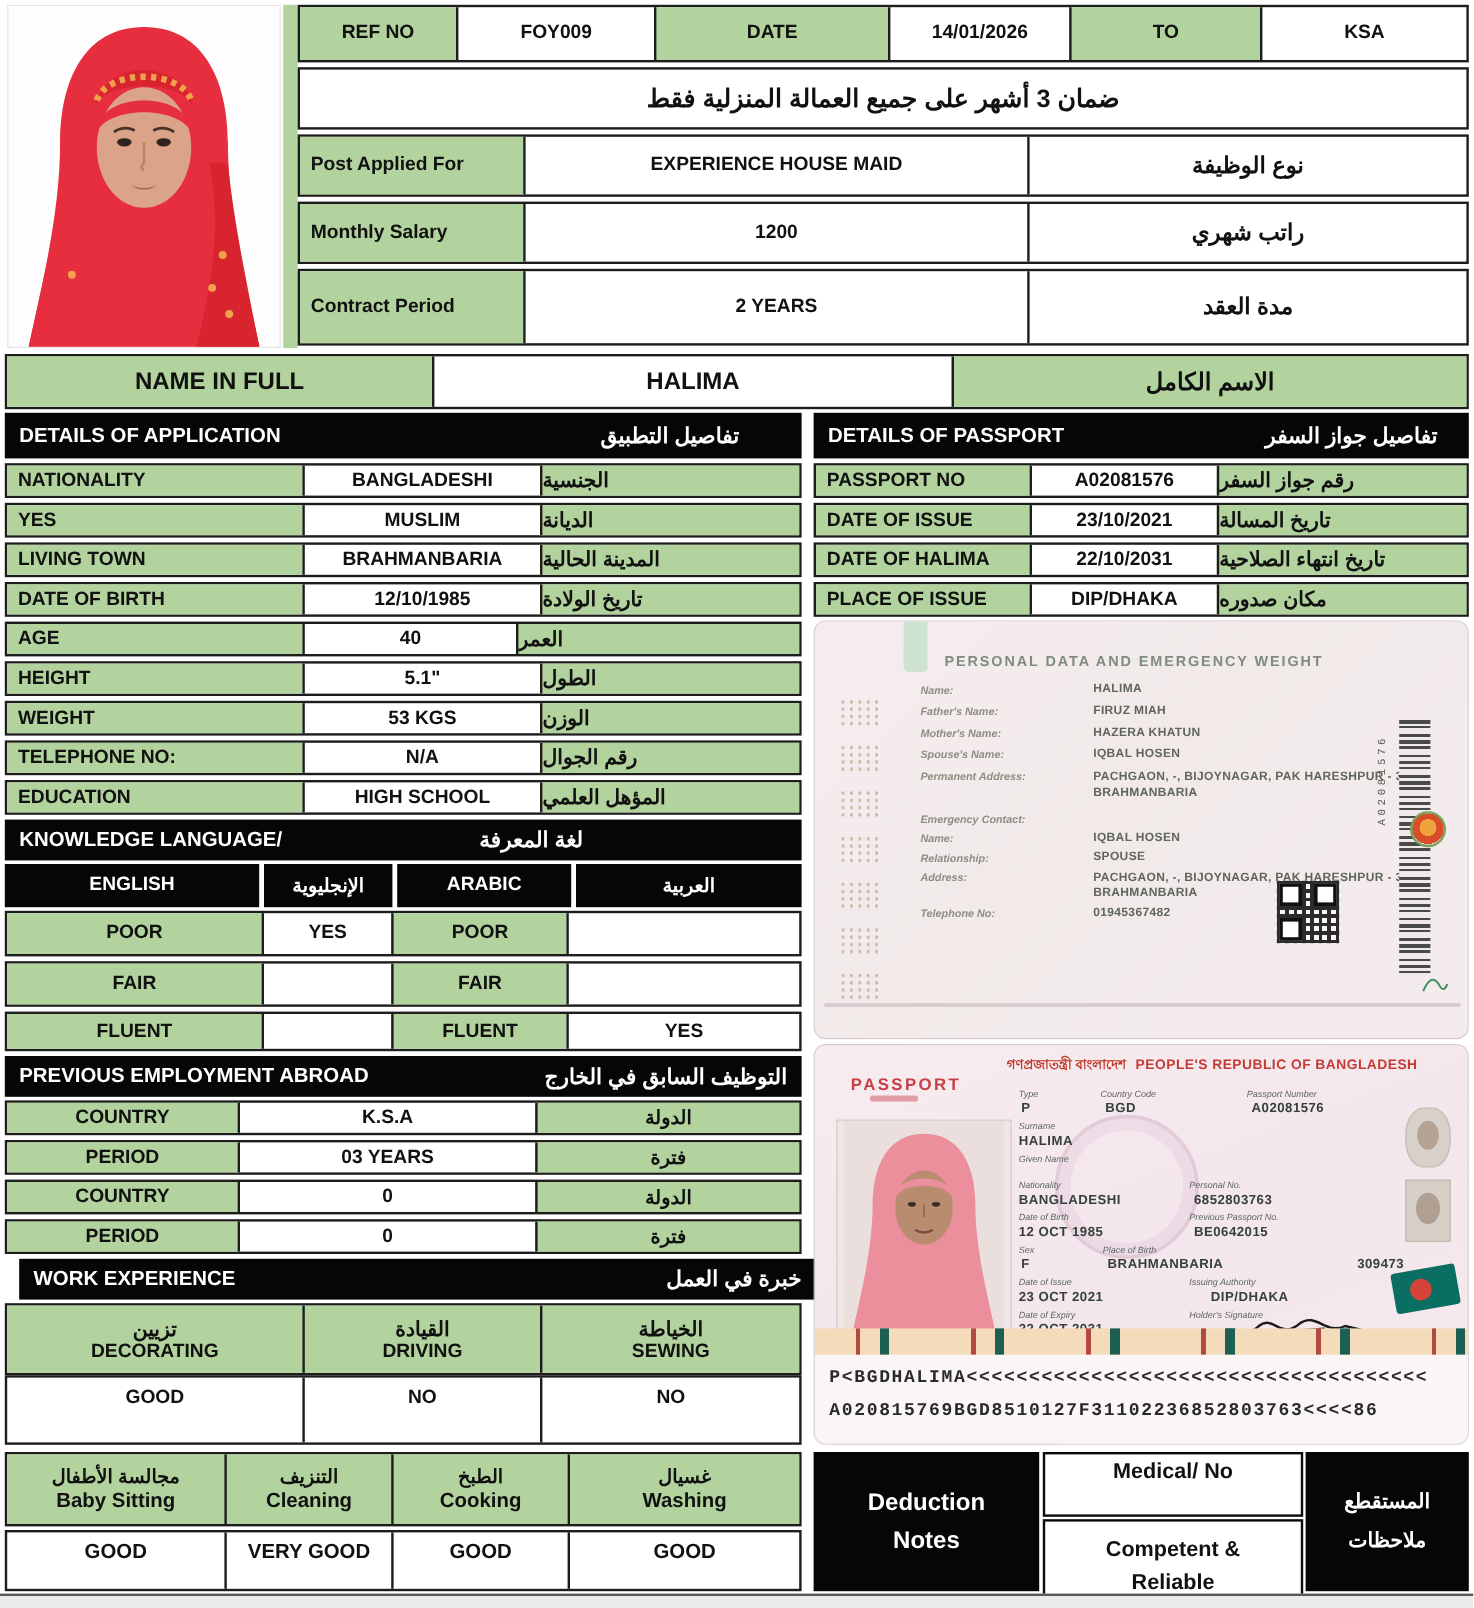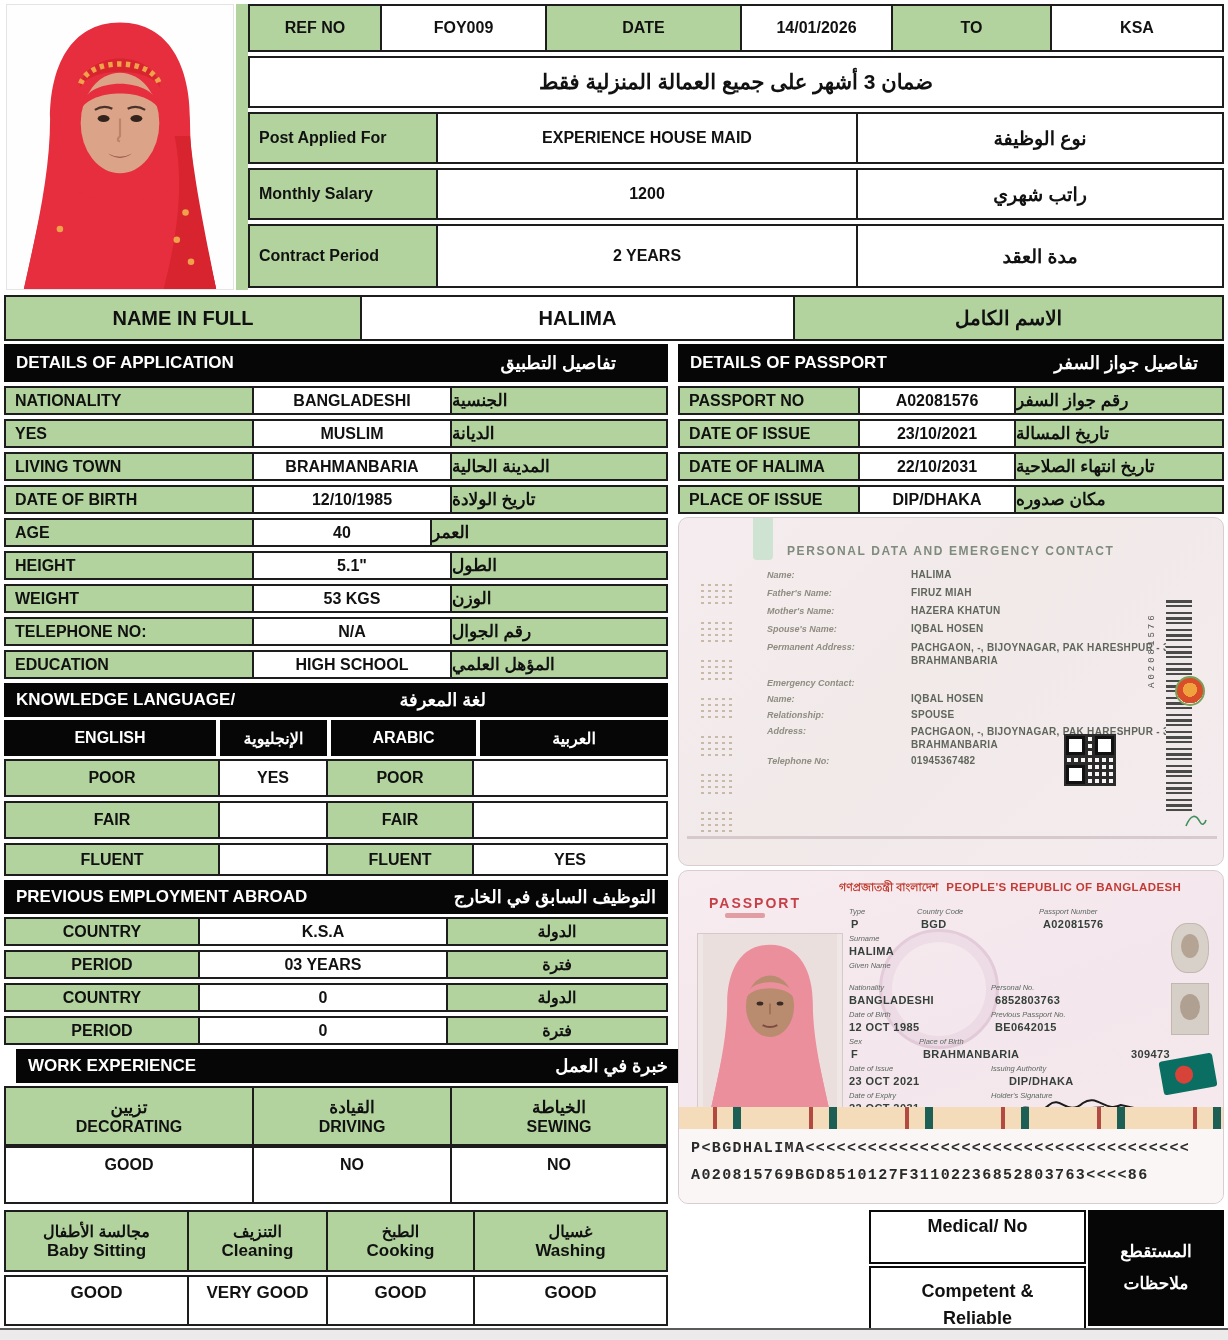--- a/index.html
+++ b/index.html
@@ -276,29 +276,30 @@
       <span style="font-size:17px">Washing</span>
     </div>
   </div>
   <div class="cellrow abs" style="left:4px;top:1275px;width:664px;height:51px">
     <div class="cell" style="width:181px;align-items:flex-start;padding-top:6px;font-size:17px">GOOD</div>
     <div class="cell" style="width:139px;align-items:flex-start;padding-top:6px;font-size:17px">VERY GOOD</div>
     <div class="cell" style="width:147px;align-items:flex-start;padding-top:6px;font-size:17px">GOOD</div>
     <div class="cell" style="flex:1;align-items:flex-start;padding-top:6px;font-size:17px">GOOD</div>
   </div>
 
+  <div class="blackcell abs" style="left:678px;top:1210px;width:188px;height:116px;font-size:20px;white-space:normal;text-align:center;padding:0 30px;line-height:1.6">Deduction Notes</div>
   <div class="abs" style="left:869px;top:1210px;width:217px;height:54px;background:#fff;border:2px solid #0a0a0a;display:flex;align-items:flex-start;justify-content:center;font-weight:bold;font-size:18px;padding-top:4px;">Medical/ No</div>
   <div class="abs" style="left:869px;top:1266px;width:217px;height:78px;background:#fff;border:2px solid #0a0a0a;display:flex;align-items:center;justify-content:center;text-align:center;font-weight:bold;font-size:18px;padding:0 40px;line-height:1.5;">Competent &amp; Reliable</div>
   <div class="blackcell abs" style="left:1088px;top:1210px;width:136px;height:116px;font-size:17px;white-space:normal;text-align:center;direction:rtl;padding:0 22px;line-height:1.9">المستقطع ملاحظات</div>
 
   <div class="abs" style="left:0;top:1328px;width:1228px;height:12px;background:#eceaeb;border-top:2px solid #5a5a5a;"></div>
 
   <div class="abs ppage pback" style="left:678px;top:517px;width:546px;height:349px;">
     <div class="abs" style="left:74px;top:0;width:20px;height:42px;background:#cfe3d2;border-radius:0 0 4px 4px;"></div>
-    <div class="abs" style="left:108px;top:26px;font-size:12px;font-weight:bold;letter-spacing:1.6px;color:#7f8b7d;">PERSONAL DATA AND EMERGENCY CONTACT</div>
+    <div class="abs" style="left:108px;top:26px;font-size:12px;font-weight:bold;letter-spacing:1.6px;color:#7f8b7d;">PERSONAL DATA AND EMERGENCY WEIGHT</div>
 
     <div class="abs" style="left:20px;top:64px;display:flex;flex-direction:column;gap:14px;">
       <div class="dotgrid"></div>
         <div class="dotgrid"></div>
         <div class="dotgrid"></div>
       <div class="dotgrid"></div>
         <div class="dotgrid"></div>
         <div class="dotgrid"></div>
         <div class="dotgrid"></div>
     </div>

